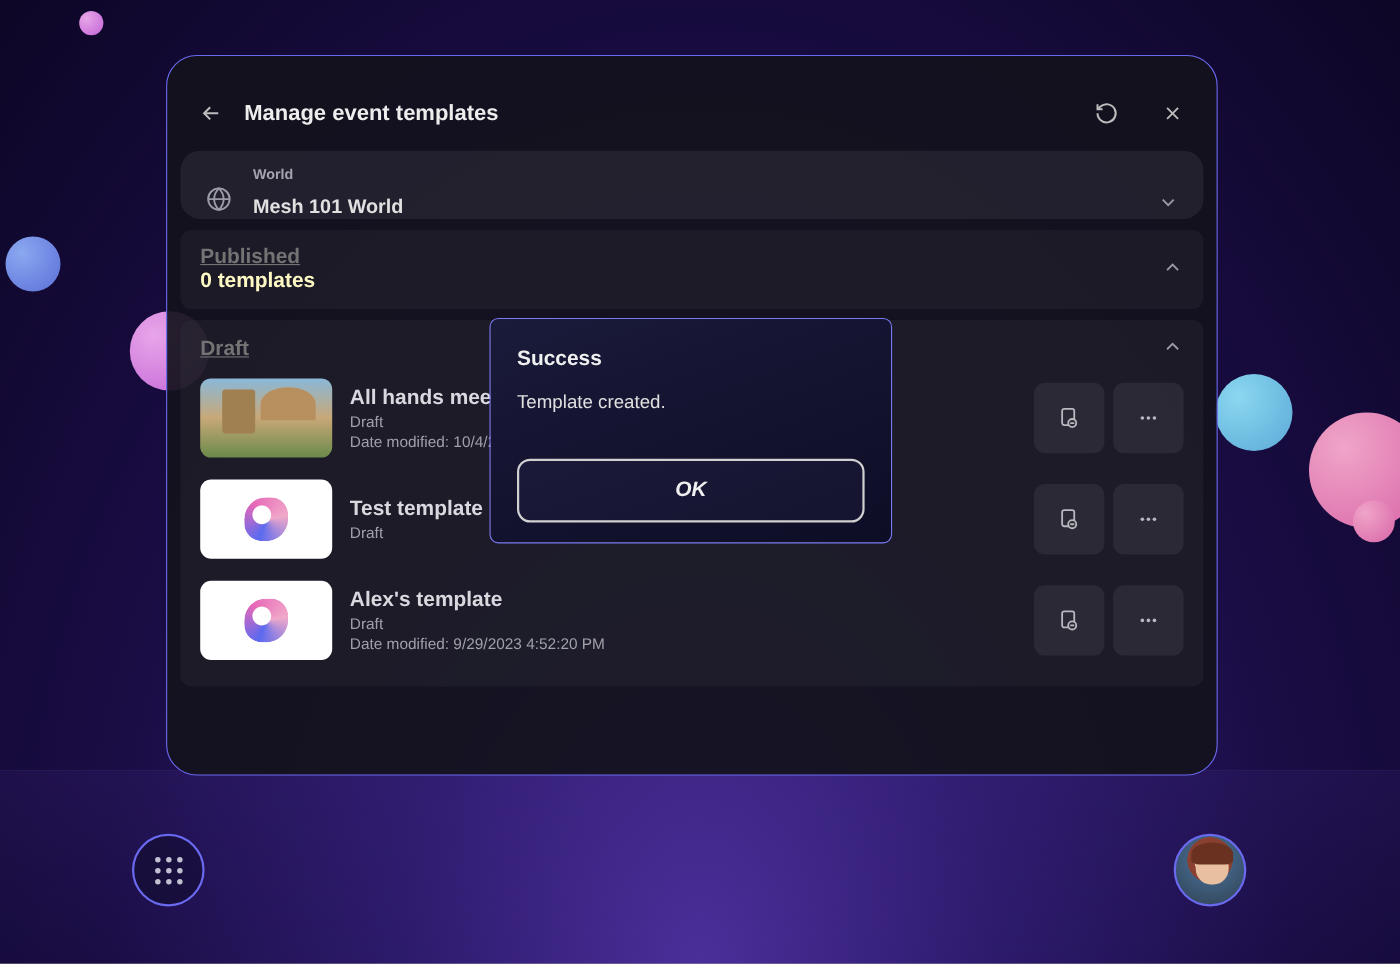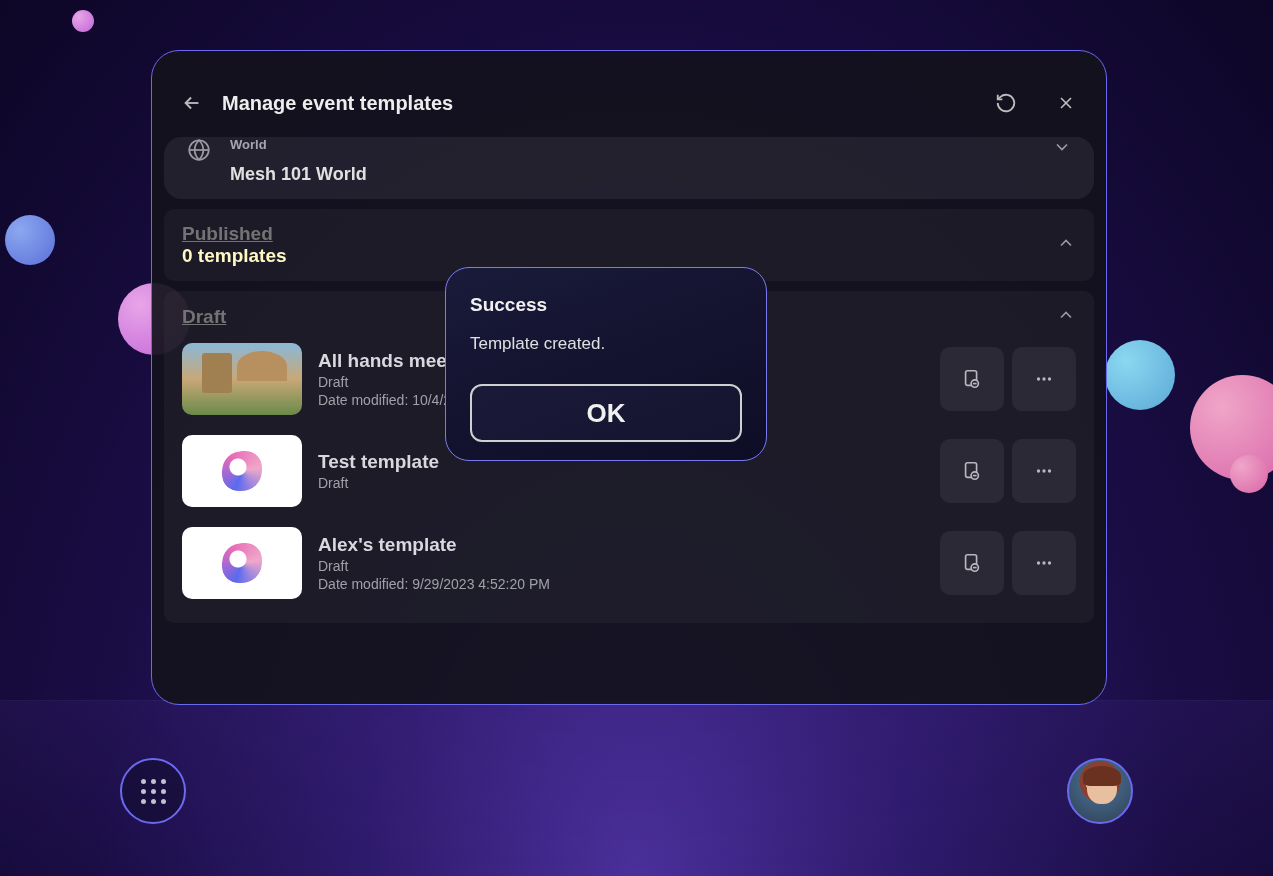--- a/index.html
+++ b/index.html
@@ -31,21 +31,21 @@
   .panel-header {
     display: flex; align-items: center; height: 56px; padding: 0 8px;
   }
   .back-btn { width:40px; height:40px; display:flex;align-items:center;justify-content:center; color:#bdbdbd; cursor:pointer;}
   .title { color: #ededed; font-size: 20px; font-weight:600; margin-left: 10px; flex:1;}
   .hdr-icon { width:40px; height:40px; display:flex;align-items:center;justify-content:center; color:#bdbdbd; margin-left:20px; cursor:pointer;}
   
   .row { display:flex; gap:8px; margin-top:6px;}
   .world-select {
     flex:1; background: rgba(80,80,90,0.25); border-radius:18px; height:62px;
-    display:flex; align-items:flex-start; padding:0 22px; gap:18px;
+    display:flex; align-items:flex-end; padding:0 22px; gap:18px;
   }
   .world-select .globe { color:#9b9ba5; }
   .world-txt { flex:1; }
   .world-txt .lbl { color:#a5a5ae; font-size:13px; font-weight:600;}
   .world-txt .val { color:#e0e0e0; font-size:18px; font-weight:600; margin-top:12px;}
   .chev { color:#9b9ba5; }
   .create-btn {
     width:300px; background: rgba(80,80,90,0.25); border-radius:10px; height:62px;
     display:flex; align-items:center; padding:0 22px; gap:20px; color:#b8b8c0;
     font-size:18px; font-weight:500;
@@ -71,31 +71,31 @@
            mask: radial-gradient(circle at 40% 40%, transparent 8px, black 9px);}
   .tinfo { flex:1; }
   .tinfo .tn { color:#d8d8de; font-size:19px; font-weight:600;}
   .tinfo .ts { color:#a0a0a8; font-size:14px; font-weight:500; margin-top:2px;}
   .tinfo .tm { color:#a0a0a8; font-size:14px; font-weight:500; margin-top:2px;}
   .tactions { display:flex; gap:8px;}
   .tabox { width:64px; height:64px; background:rgba(80,80,90,0.28); border-radius:10px; display:flex;align-items:center;justify-content:center; color:#b8b8c0;}
   
   
   .modal {
-    position:absolute; left:445px; top:267px; width:322px;
+    position:absolute; left:445px; top:289px; width:366px;
     background: linear-gradient(160deg, #1a1a3a 0%, #0d0d26 100%);
-    border: 1.5px solid #7a7af0; border-radius:24px;
+    border: 1.5px solid #7a7af0; border-radius:8px;
     padding: 26px 24px 18px 24px;
   }
   .modal .mt { color:#f0f0f0; font-size:19px; font-weight:700;}
   .modal .mm { color:#e0e0e0; font-size:17px; font-weight:500; margin-top:18px;}
   .modal .ok {
-    margin-top:30px; height:58px; border:2px solid #d0d0d0; border-radius:12px;
+    margin-top:41px; height:58px; border:2px solid #d0d0d0; border-radius:12px;
     display:flex;align-items:center;justify-content:center; color:#f0f0f0;
-    font-size:26px; font-weight:600; background:rgba(60,60,100,0.15);
+    font-size:19px; font-weight:600; background:rgba(60,60,100,0.15);font-style:italic;
   }
   
   
   .app-grid {
     position:absolute; left:120px; top:758px; width:66px;height:66px;
     border:2px solid #6a6af0; border-radius:50%; background:rgba(10,10,30,0.4);
     display:flex;align-items:center;justify-content:center;
   }
   .dots { display:grid; grid-template-columns:repeat(3,1fr); gap:5px;}
   .dots span{width:5px;height:5px;background:#c0c0d0;border-radius:50%;}

